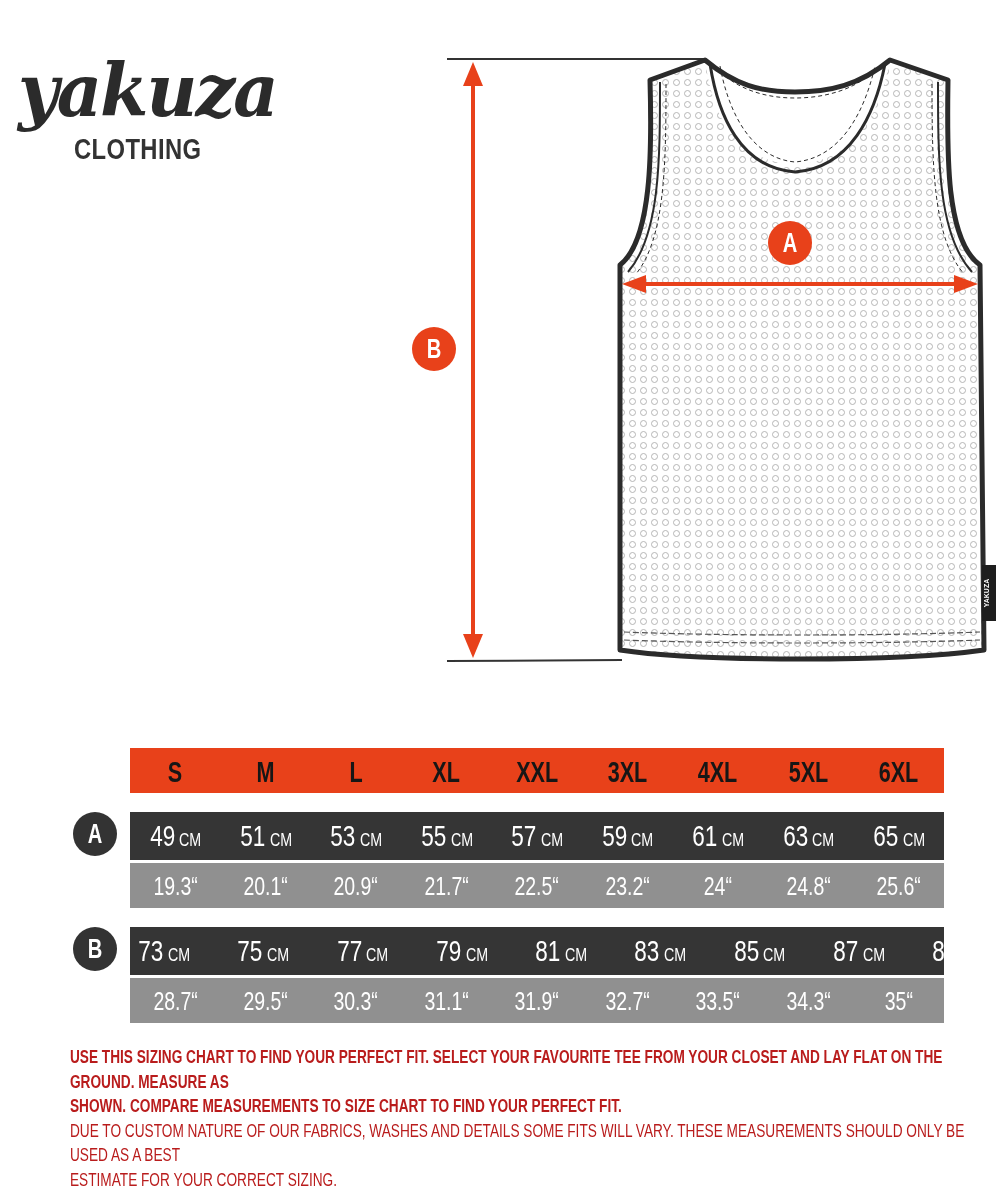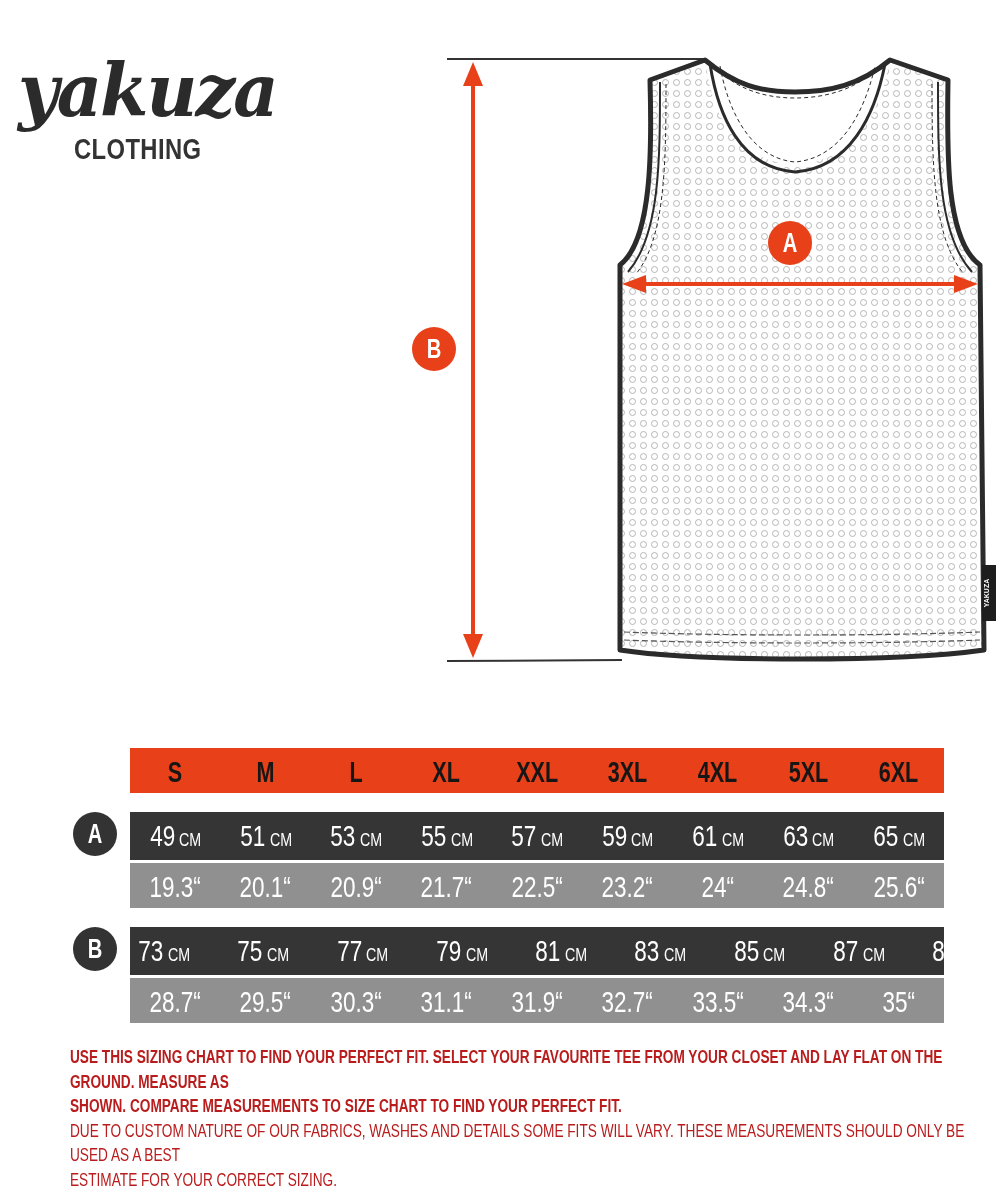--- a/index.html
+++ b/index.html
@@ -30,21 +30,21 @@
   .tbl { position: absolute; left: 130px; width: 814px; display: flex; }
   .tbl .cell { flex: 1; text-align: center; white-space: nowrap; }
   .tbl.head { top: 748px; height: 45px; background: #e8411a; }
   .tbl.head .cell { color: #161616; font-weight: bold; font-size: 30px; line-height: 47px; }
   .tbl.head .cell span { display: inline-block; transform: scaleX(0.72); }
   .tbl.cm { height: 48px; background: #353535; }
   .tbl.cm .cell { color: #fff; font-size: 30px; line-height: 47px; }
   .tbl.cm .cell .num { display: inline-block; transform: scaleX(0.75); transform-origin: right center; }
   .tbl.cm .cell .unit { display: inline-block; font-size: 19px; transform: scaleX(0.75); transform-origin: left center; margin-left: -4px; }
   .tbl.inch { height: 45px; background: #909090; }
-  .tbl.inch .cell { color: #fff; font-size: 30px; line-height: 47px; }
+  .tbl.inch .cell { color: #fff; font-size: 26px; line-height: 47px; }
   .tbl.inch .cell span { display: inline-block; transform: scaleX(0.75); }
   .rowA-cm { top: 812px; }
   .rowA-in { top: 863px; }
   .rowB-cm { top: 927px; gap: 32px; }
   .rowB-in { top: 978px; }
 
   
   .notes { position: absolute; left: 70px; top: 1045px; width: 900px; color: #b91c1c; }
   .notes p { margin: 0; font-size: 17.5px; line-height: 24.5px; transform: scaleX(0.78);
              transform-origin: left top; width: 1150px; }

